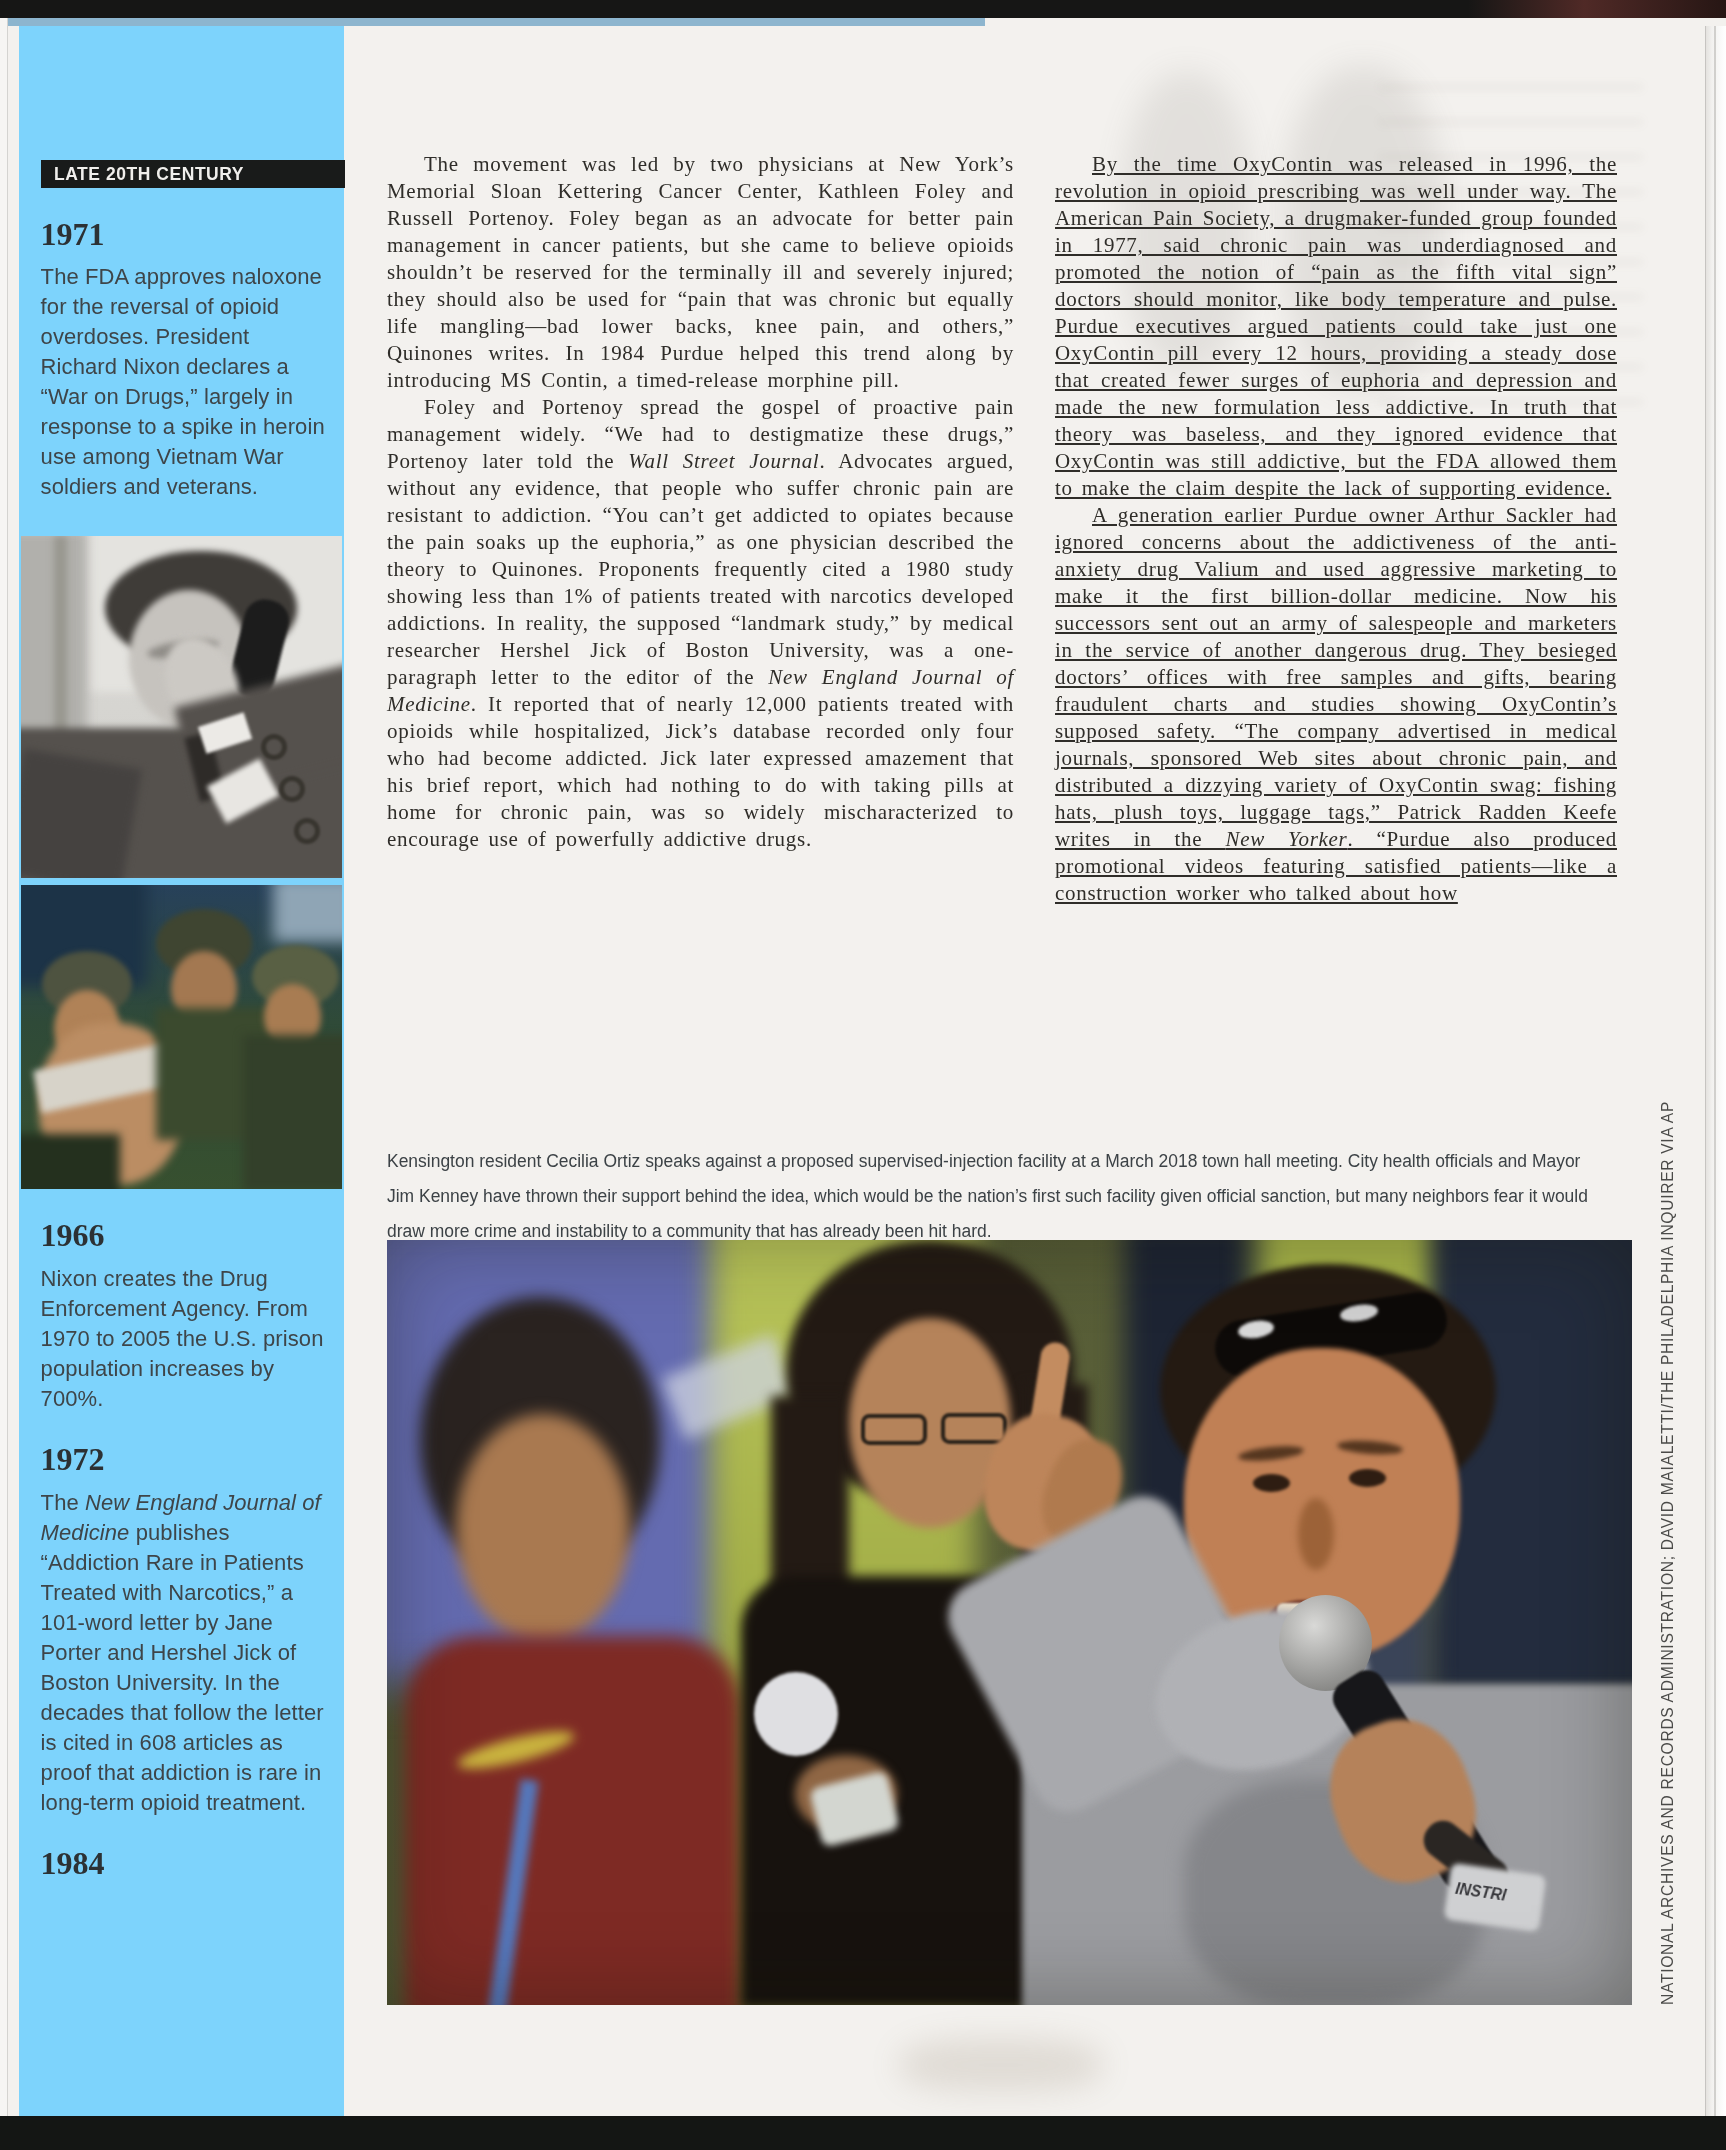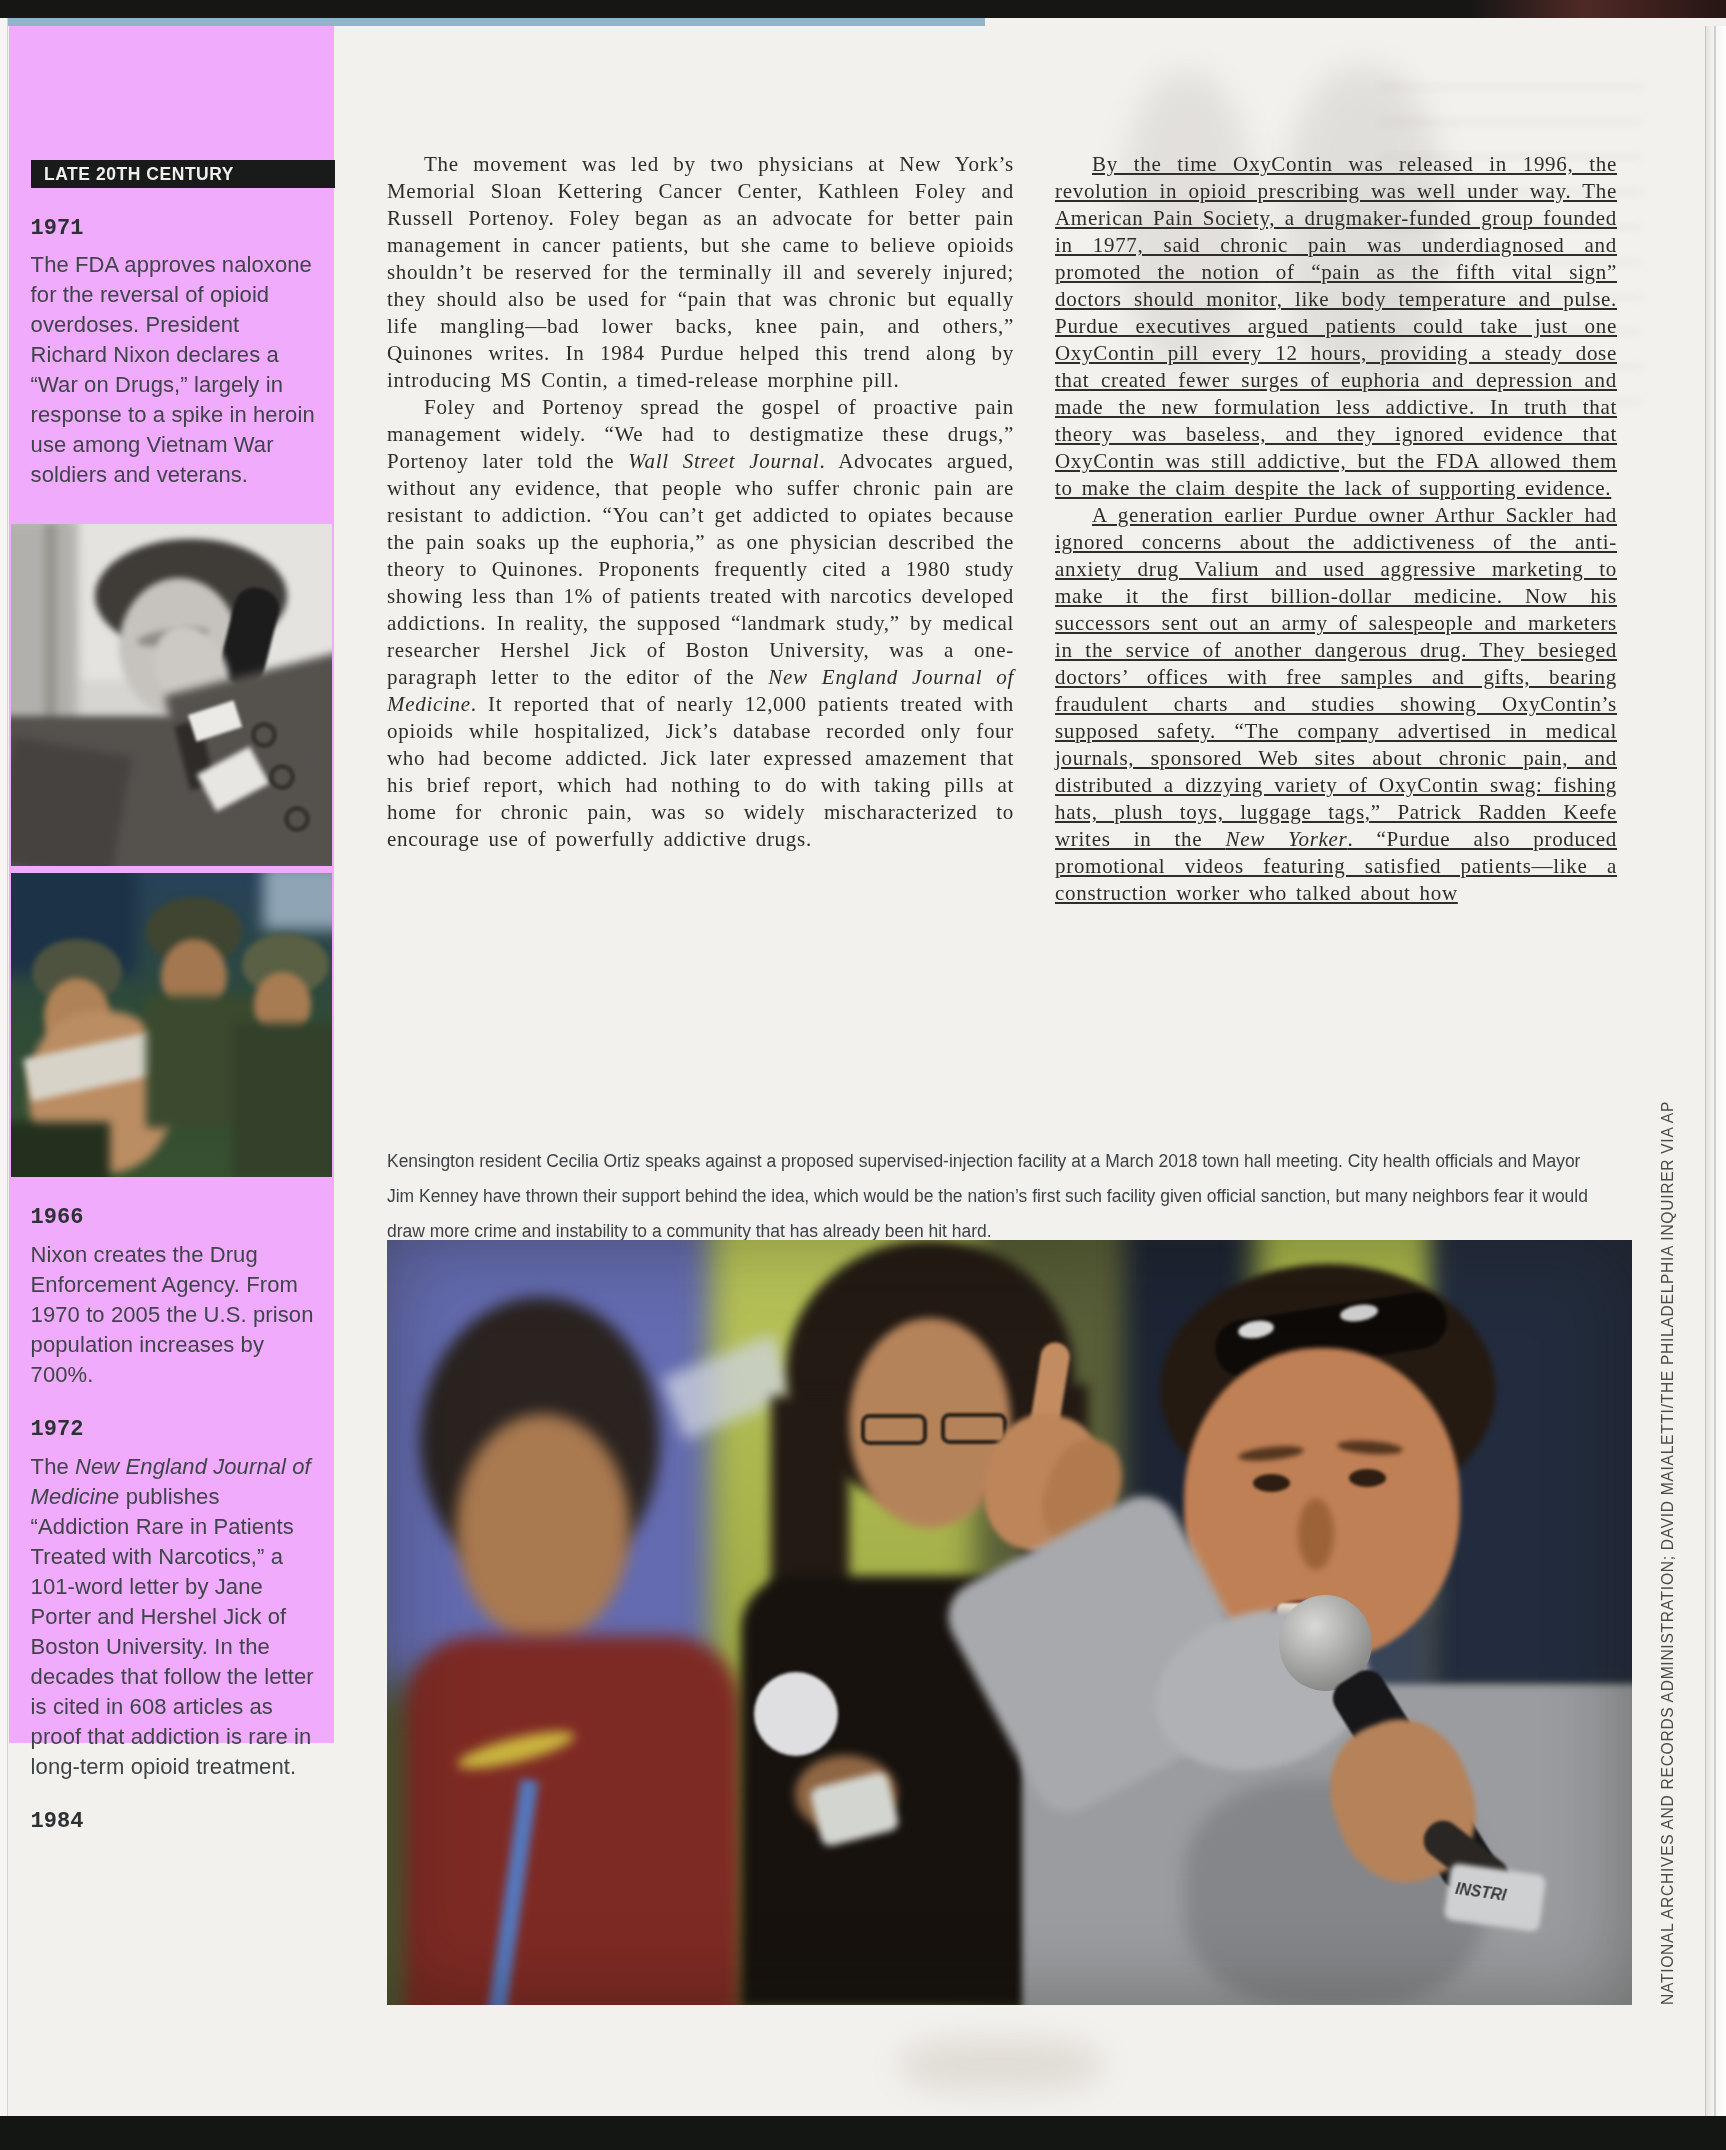--- a/index.html
+++ b/index.html
@@ -9,27 +9,27 @@
     background:#f3f1ee; overflow:hidden;
     font-family:"Liberation Serif", serif;
   }
   .abs { position:absolute; }
   .top-bar { left:0; top:0; width:1726px; height:18px; background:#161615; }
   .top-bar-stain { right:0; top:0; width:258px; height:18px;
     background:linear-gradient(90deg, rgba(90,44,40,0) 0%, rgba(99,48,44,.75) 45%, rgba(40,22,20,.9) 100%); }
   .blue-line { left:8.4px; top:18px; width:977px; height:8.4px; background:#8db5ce; }
   .left-edge { left:0; top:18px; width:8.4px; height:2098px; background:#f6f5f3; border-right:1.2px solid #d4d3d0; }
 
-  .sidebar { left:9px; top:26px; width:325px; height:1717px; background:#f0abfc; }
+  .sidebar { left:19px; top:26px; width:325px; height:2090px; background:#7dd3fc; }
   .late-bar { margin:134px 0 0 21.6px; width:304px; height:28px; background:#191b1a;
     color:#f0efec; font-family:"Liberation Sans", sans-serif; font-weight:600;
     font-size:19px; line-height:28px; padding-left:13px; white-space:nowrap; overflow:hidden; }
   .late-bar span { display:inline-block; transform:scaleX(.92); transform-origin:left center; letter-spacing:0.6px; }
-  .tl-year { margin:27.6px 0 9.6px 21.6px; font-family:Liberation Mono, monospace;
-    font-weight:700; font-size:22px; color:#2c3134; }
+  .tl-year { margin:27.6px 0 9.6px 21.6px; font-family:Liberation Serif, serif;
+    font-weight:700; font-size:32px; color:#2c3134; }
   .tl-text { margin:0 0 0 21.6px; width:287px; font-family:"Liberation Sans", sans-serif;
     font-size:22px; line-height:30px; color:#3e4549; letter-spacing:0.1px; }
   .tl-text i { font-style:italic; }
   .side-photo { position:relative; margin:34px 0 0 2.4px; width:321px; overflow:hidden; }
   .side-photo div { position:absolute; }
 
   .columns { left:387px; top:151px; width:1230px; display:flex; gap:41px; }
   .col { text-align:justify; font-size:21px; line-height:27px; color:#2f2d29;
     letter-spacing:0.7px; word-spacing:3px; }
   .col-1 { width:627px; }

